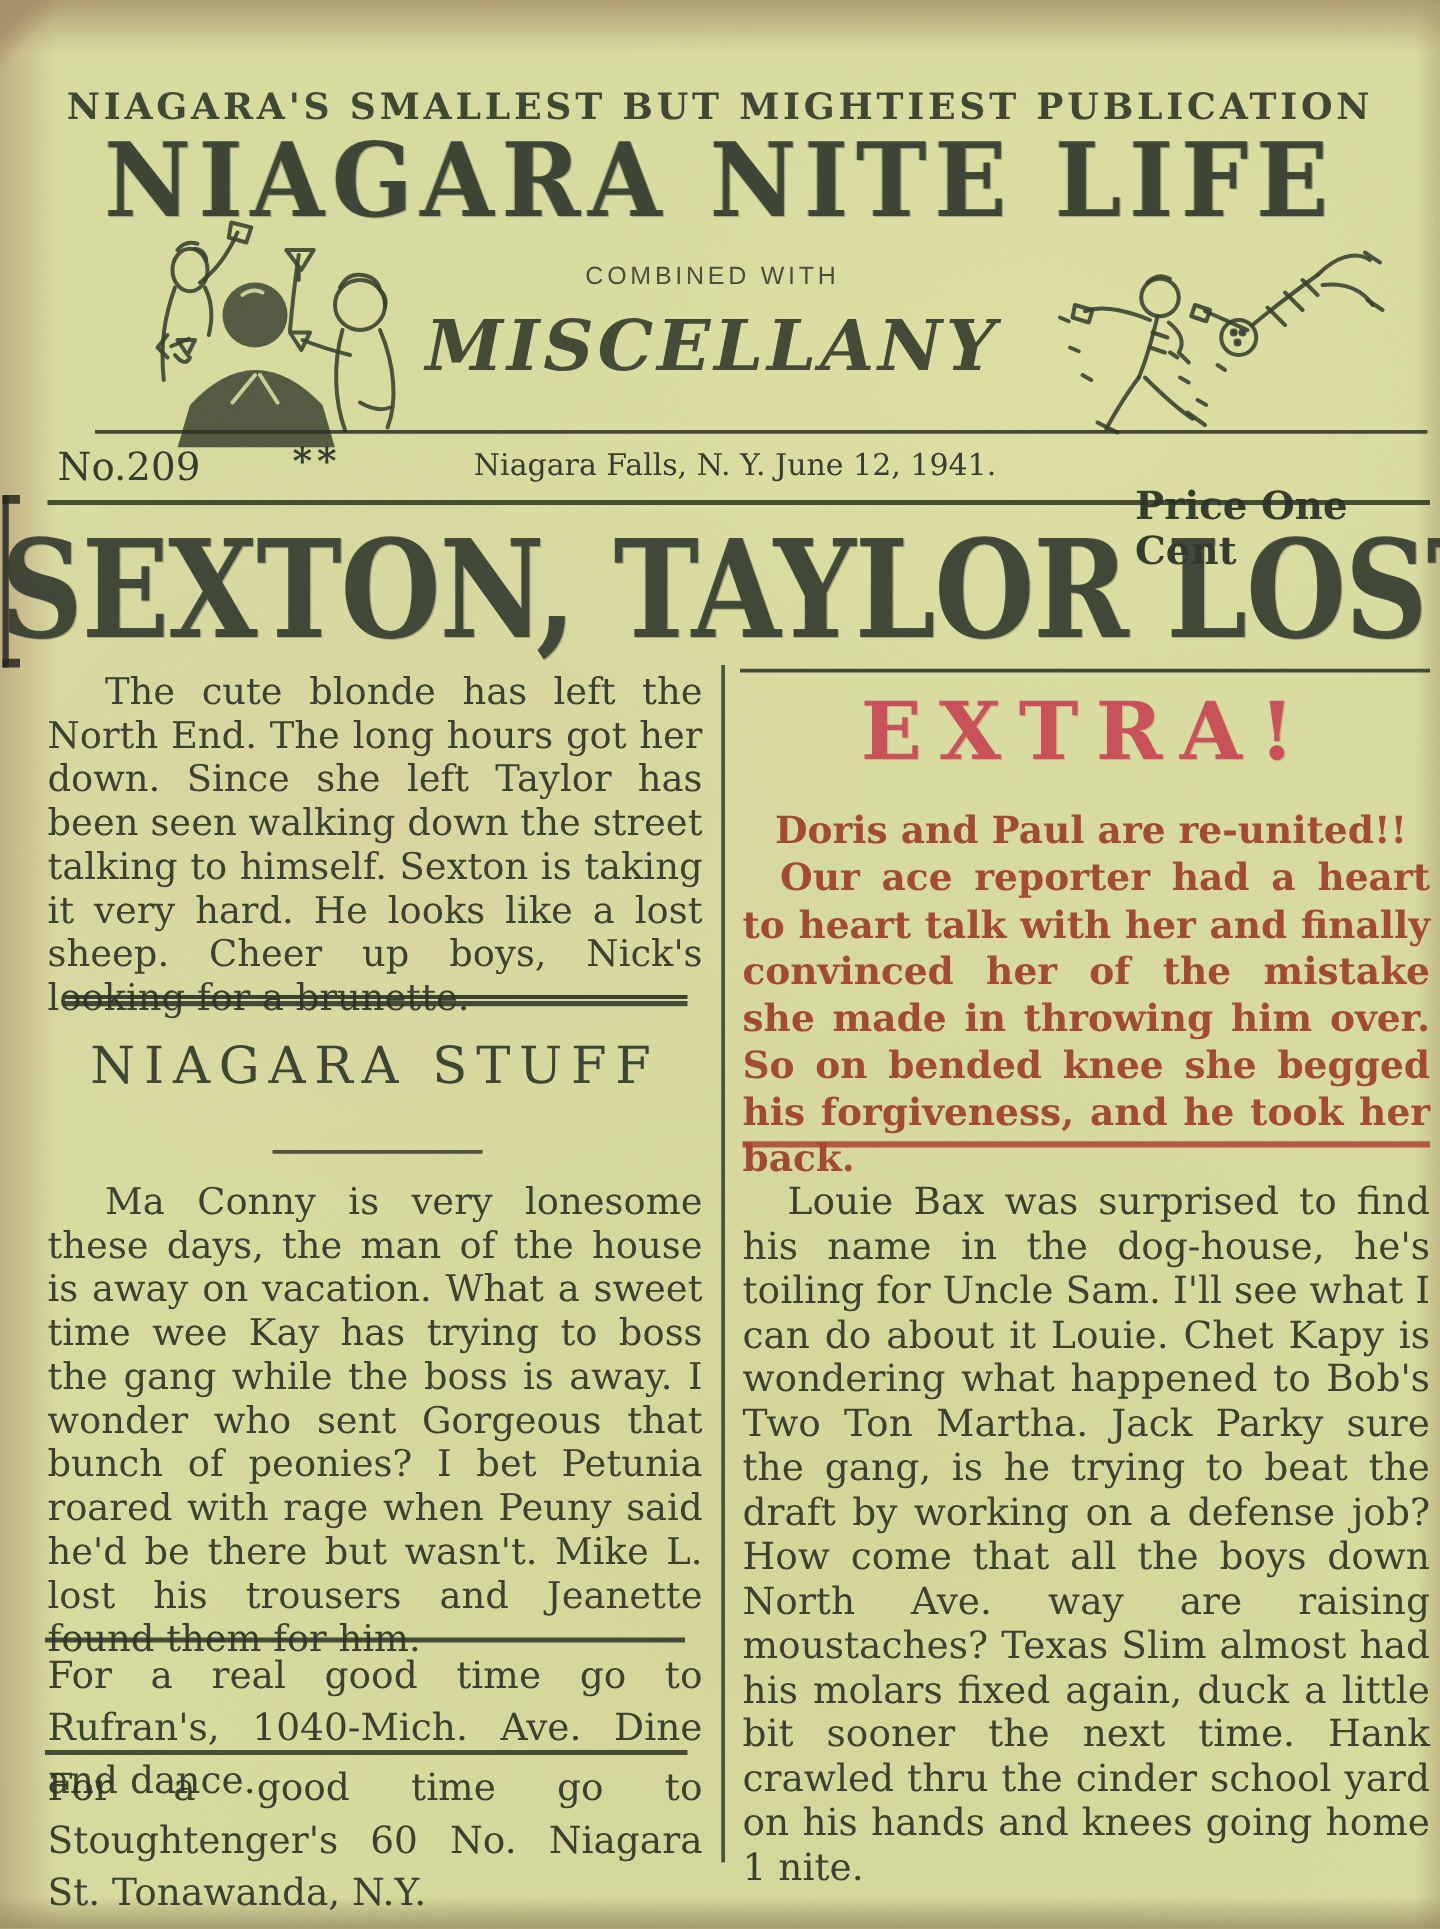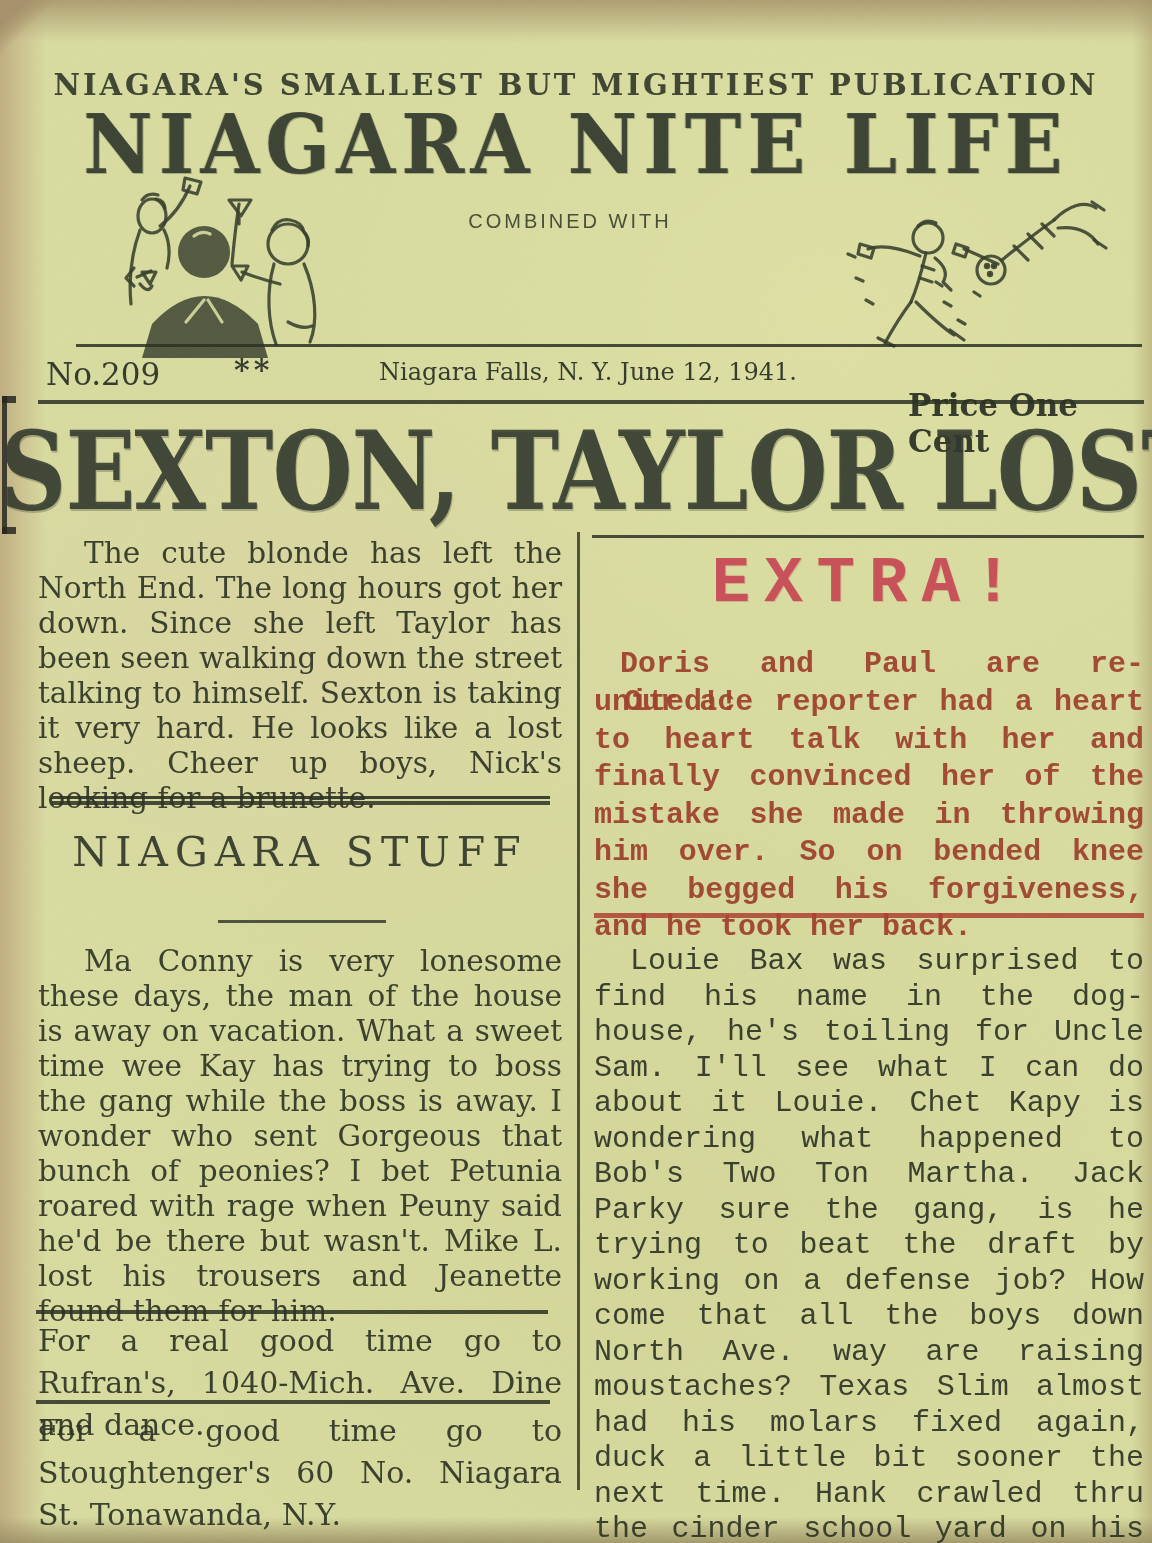--- a/index.html
+++ b/index.html
@@ -42,21 +42,21 @@
   .loc-date{left:260px;width:580px;top:6px;text-align:center;font-size:24px;}
   .price{left:870px;top:8px;font-size:31px;font-weight:bold;margin-top:27px;}
   .headline{
     left:0;right:0;top:408px;text-align:center;font-weight:bold;font-size:92px;letter-spacing:-1px;
     color:rgba(47,54,42,.87);white-space:nowrap;
     text-shadow:1px 1px 0 rgba(47,54,42,.28);
     transform:scaleY(1.18);transform-origin:center top;
   }
   .v-divider{left:577px;top:532px;width:3px;height:958px;background:rgba(40,46,32,.8);}
   .col-left{left:38px;width:524px;}
-  .col-right{left:594px;width:550px;font-family:Liberation Mono, monospace;}
+  .col-right{left:594px;width:550px;}
   .bodytext{font-size:29.5px;line-height:35px;text-align:justify;color:rgba(42,49,34,.92);}
   .indent{text-indent:46px;}
   .stuff-title{top:828px;text-align:center;font-size:41px;letter-spacing:7px;color:rgba(42,49,34,.9);}
   .byline{top:880px;text-align:center;font-family:"Liberation Sans",sans-serif;font-weight:bold;
     font-size:26px;letter-spacing:3px;color:rgba(42,49,34,.9);}
   .byline-rule{left:218px;top:920px;width:168px;height:3px;background:rgba(40,46,32,.8);}
   .ad{font-size:30px;line-height:42px;text-align:justify;color:rgba(42,49,34,.92);}
   .extra-title{top:548px;text-align:center;font-weight:bold;font-size:64px;letter-spacing:14px;
     color:rgba(199,74,84,.95);text-shadow:1px 1px 0 rgba(199,74,84,.3);}
   .red-text{color:rgba(158,63,43,.95);font-weight:bold;font-size:30px;line-height:37.5px;text-align:justify;}
@@ -74,20 +74,21 @@
 <body>
 
 <div class="page">
 
   <div class="abs tear"></div>
   <div class="abs staple"></div>
 
   <div class="abs tagline">NIAGARA'S SMALLEST BUT MIGHTIEST PUBLICATION</div>
   <div class="abs main-title">NIAGARA NITE LIFE</div>
   <div class="abs combined">COMBINED WITH</div>
+  <div class="abs miscellany">MISCELLANY</div>
 
   <svg class="abs" style="left:82px;top:172px;" width="330" height="186" viewBox="0 0 330 186">
     <g class="sketch">
 
       <ellipse cx="70" cy="44" rx="14" ry="17"></ellipse>
       <path d="M60 28 q6 -8 16 -5 M74 27 q8 1 9 9"></path>
       <path d="M58 58 C 50 80, 46 102, 49 132"></path>
       <path d="M82 58 C 88 70, 88 84, 85 96"></path>
       <path d="M78 54 C 94 42, 102 28, 108 14"></path>
       <path d="M103 6 l16 4 -4 12 -14 -4 z"></path>

